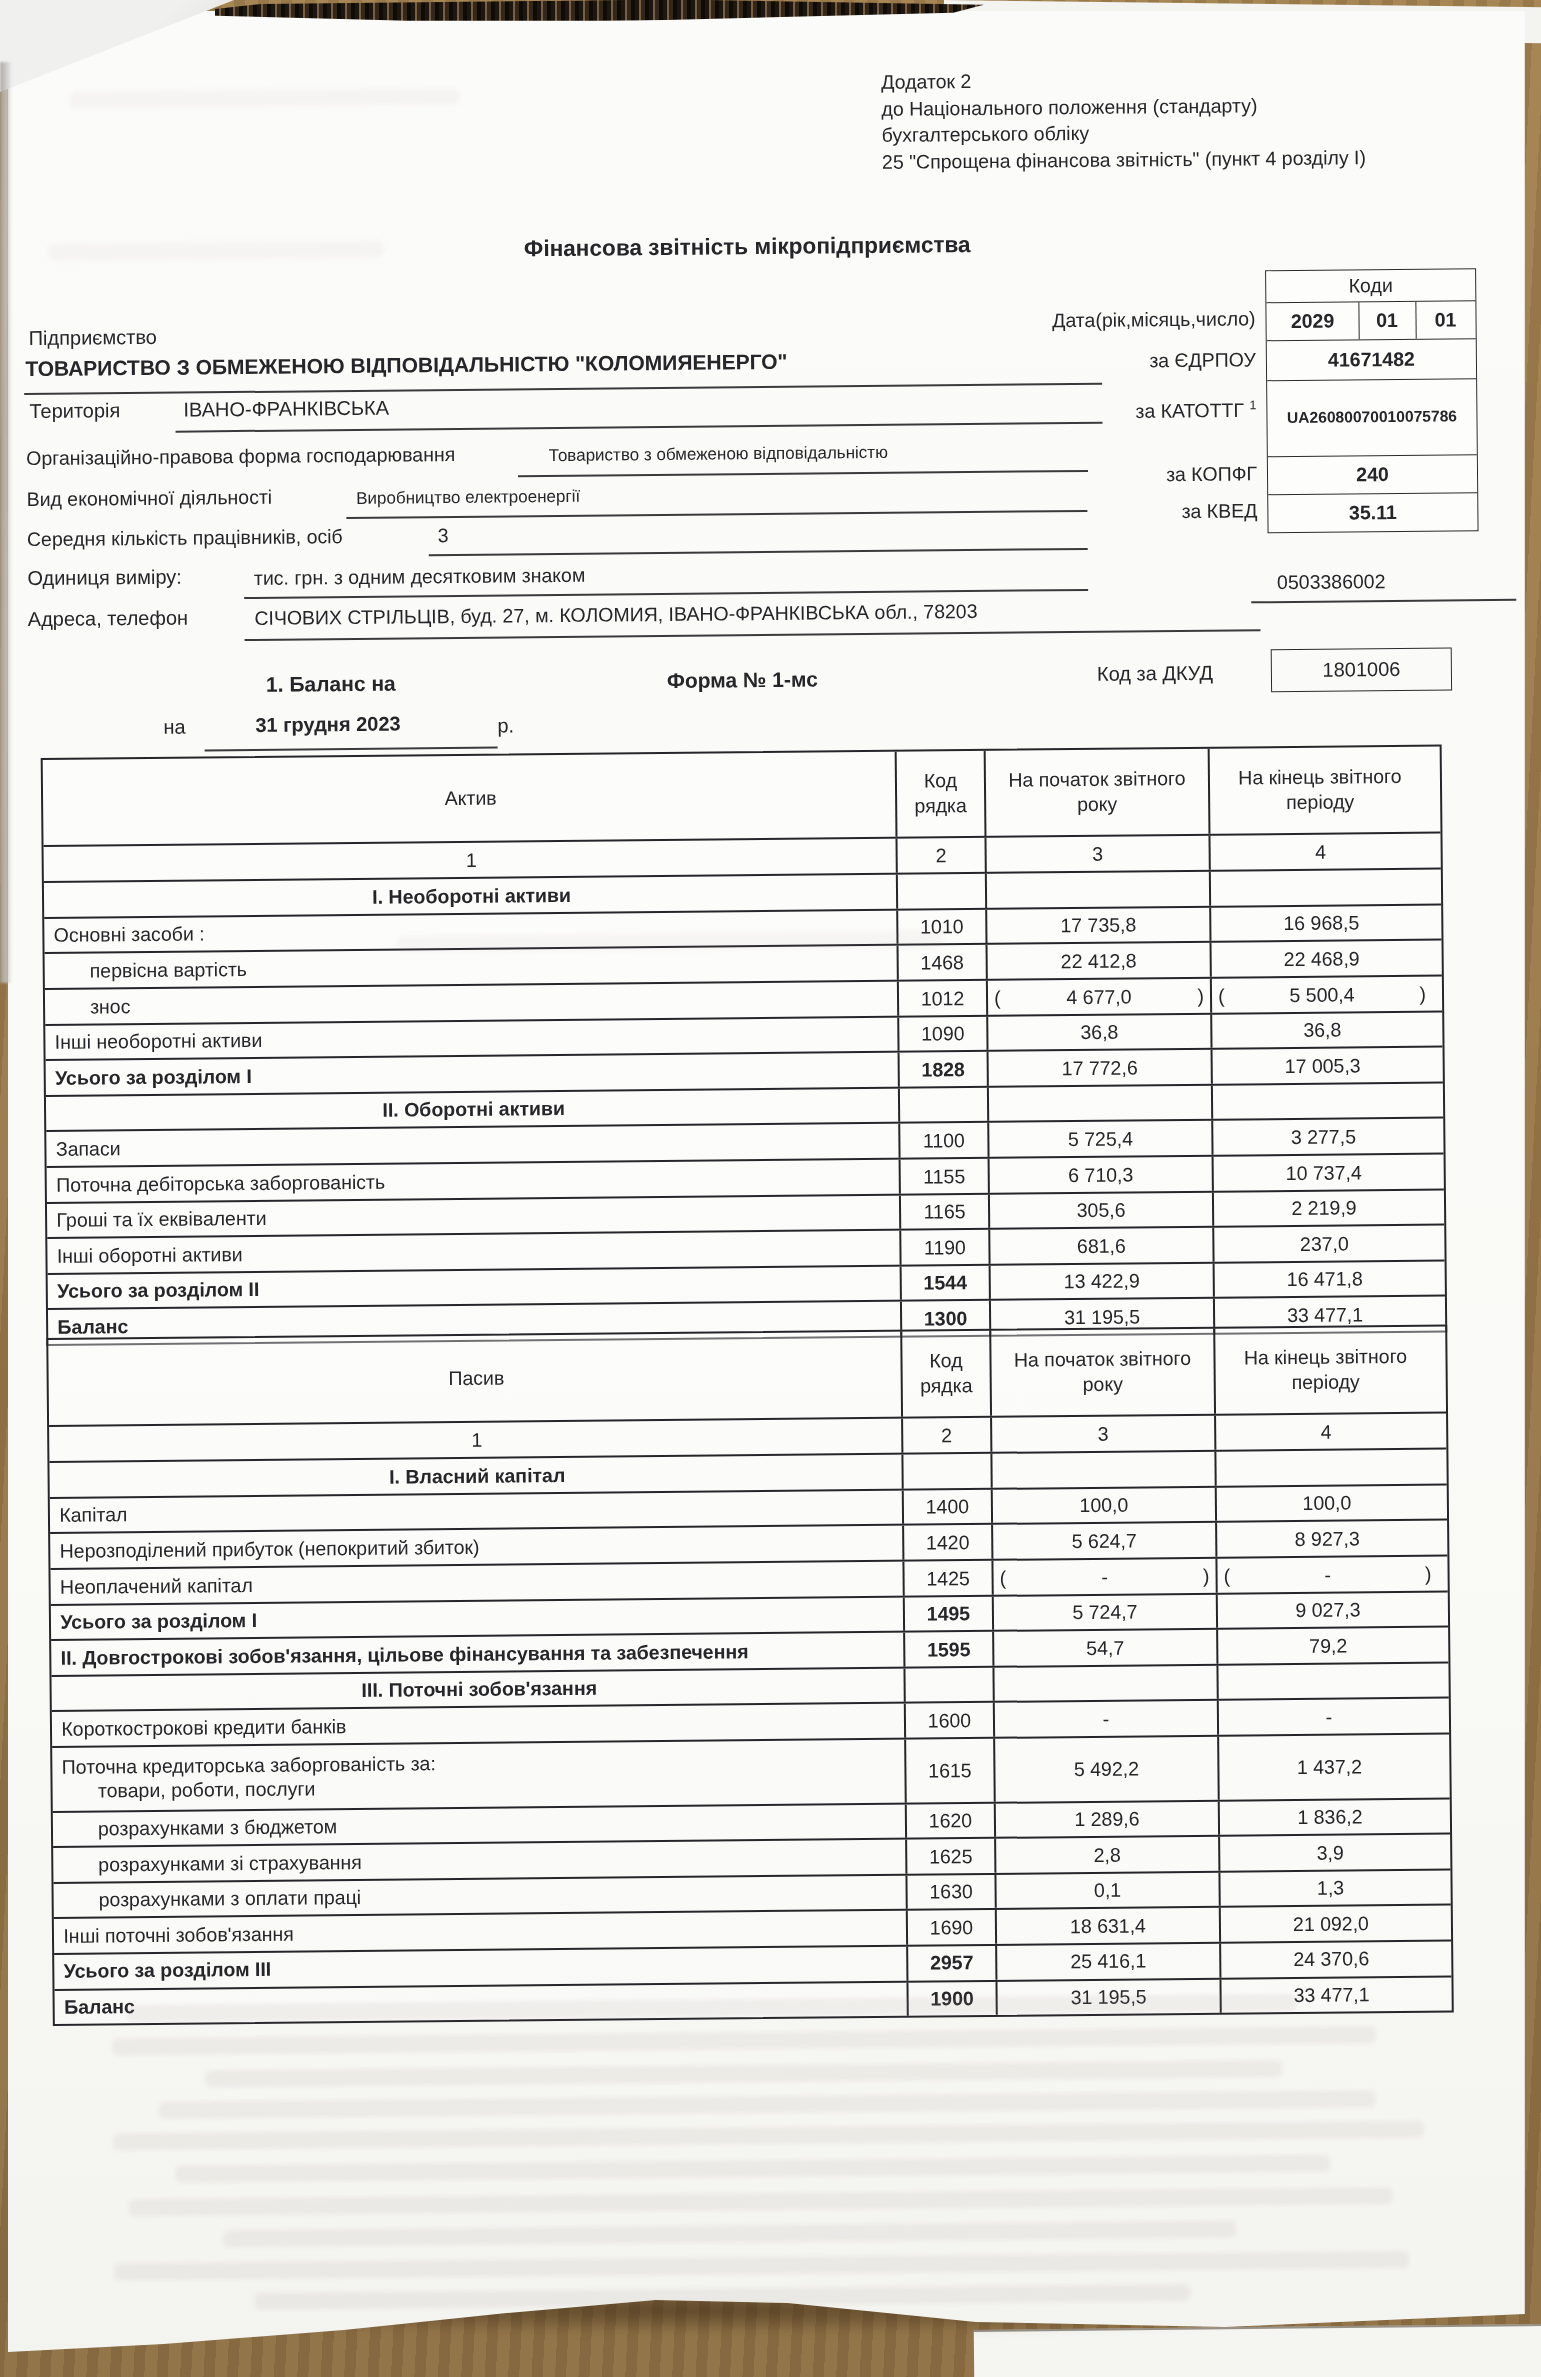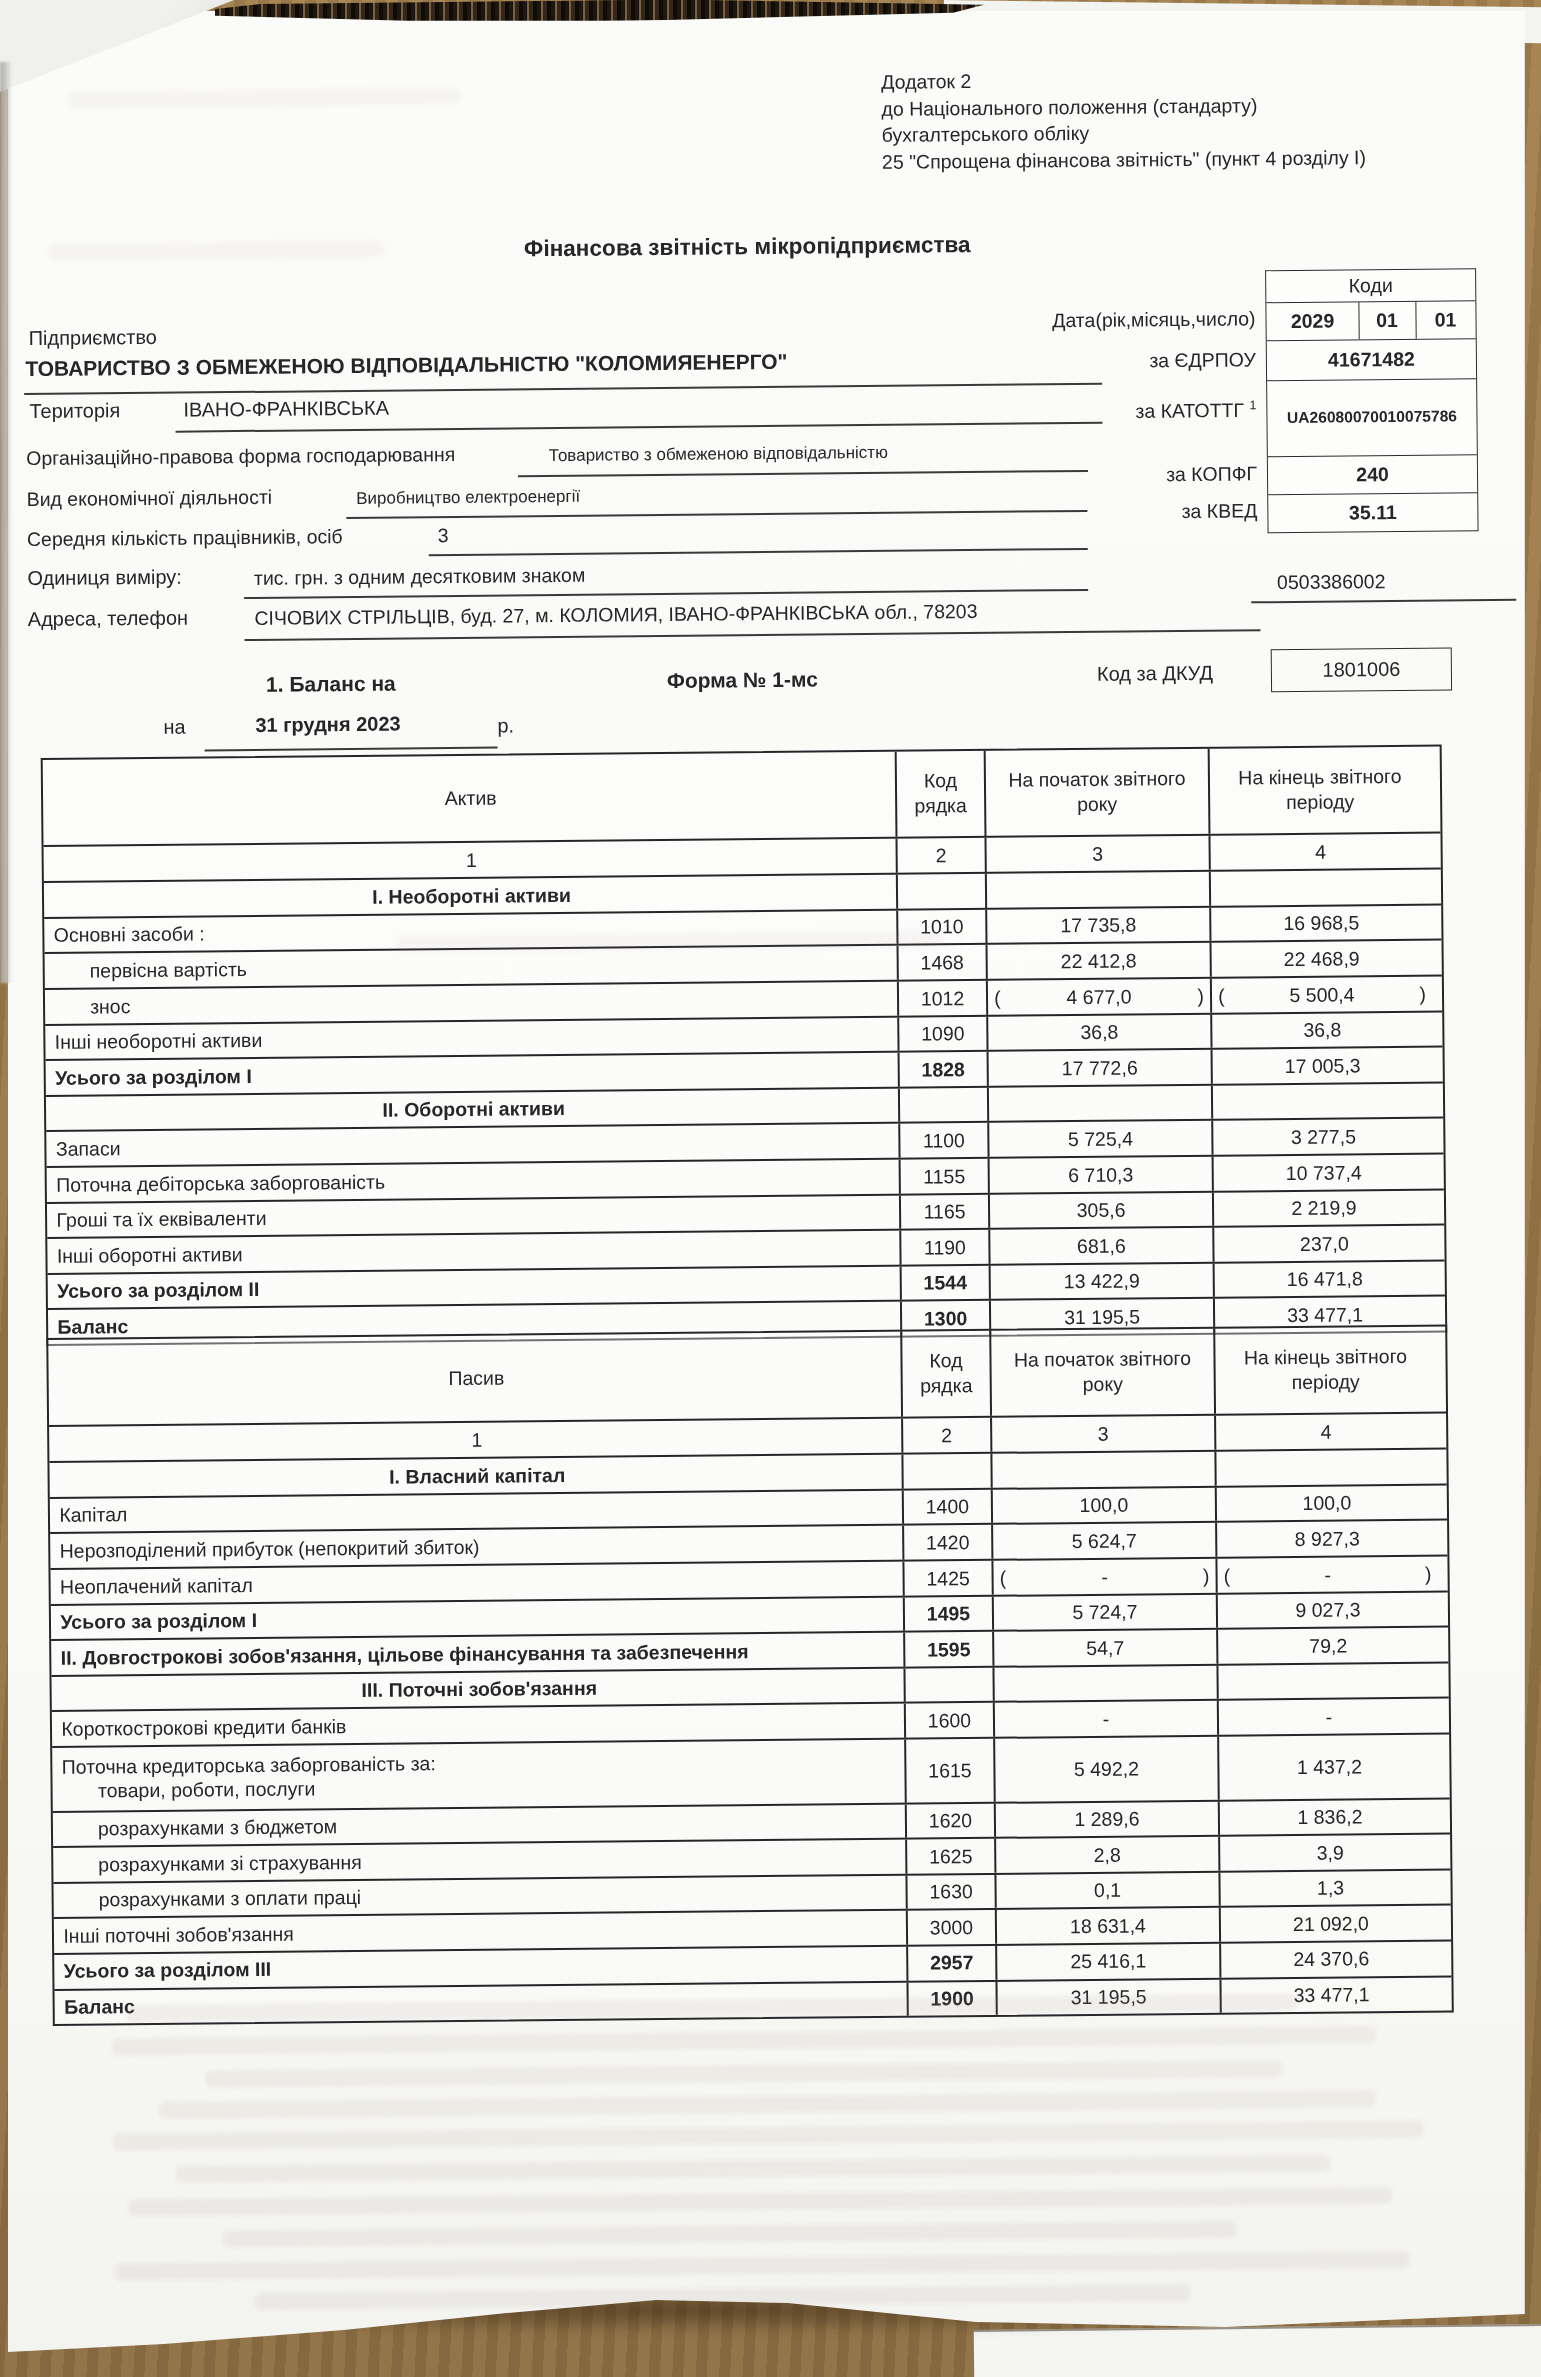--- a/index.html
+++ b/index.html
@@ -350,21 +350,21 @@
           <div class="tc c4">3,9</div>
         </div>
         <div class="t-row">
           <div class="tc c1 indent">розрахунками з оплати праці</div>
           <div class="tc c2">1630</div>
           <div class="tc c3">0,1</div>
           <div class="tc c4">1,3</div>
         </div>
         <div class="t-row">
           <div class="tc c1">Інші поточні зобов'язання</div>
-          <div class="tc c2">3000</div>
+          <div class="tc c2">1690</div>
           <div class="tc c3">18 631,4</div>
           <div class="tc c4">21 092,0</div>
         </div>
         <div class="t-row">
           <div class="tc c1 bold">Усього за розділом III</div>
           <div class="tc c2 bold">2957</div>
           <div class="tc c3">25 416,1</div>
           <div class="tc c4">24 370,6</div>
         </div>
         <div class="t-row">

